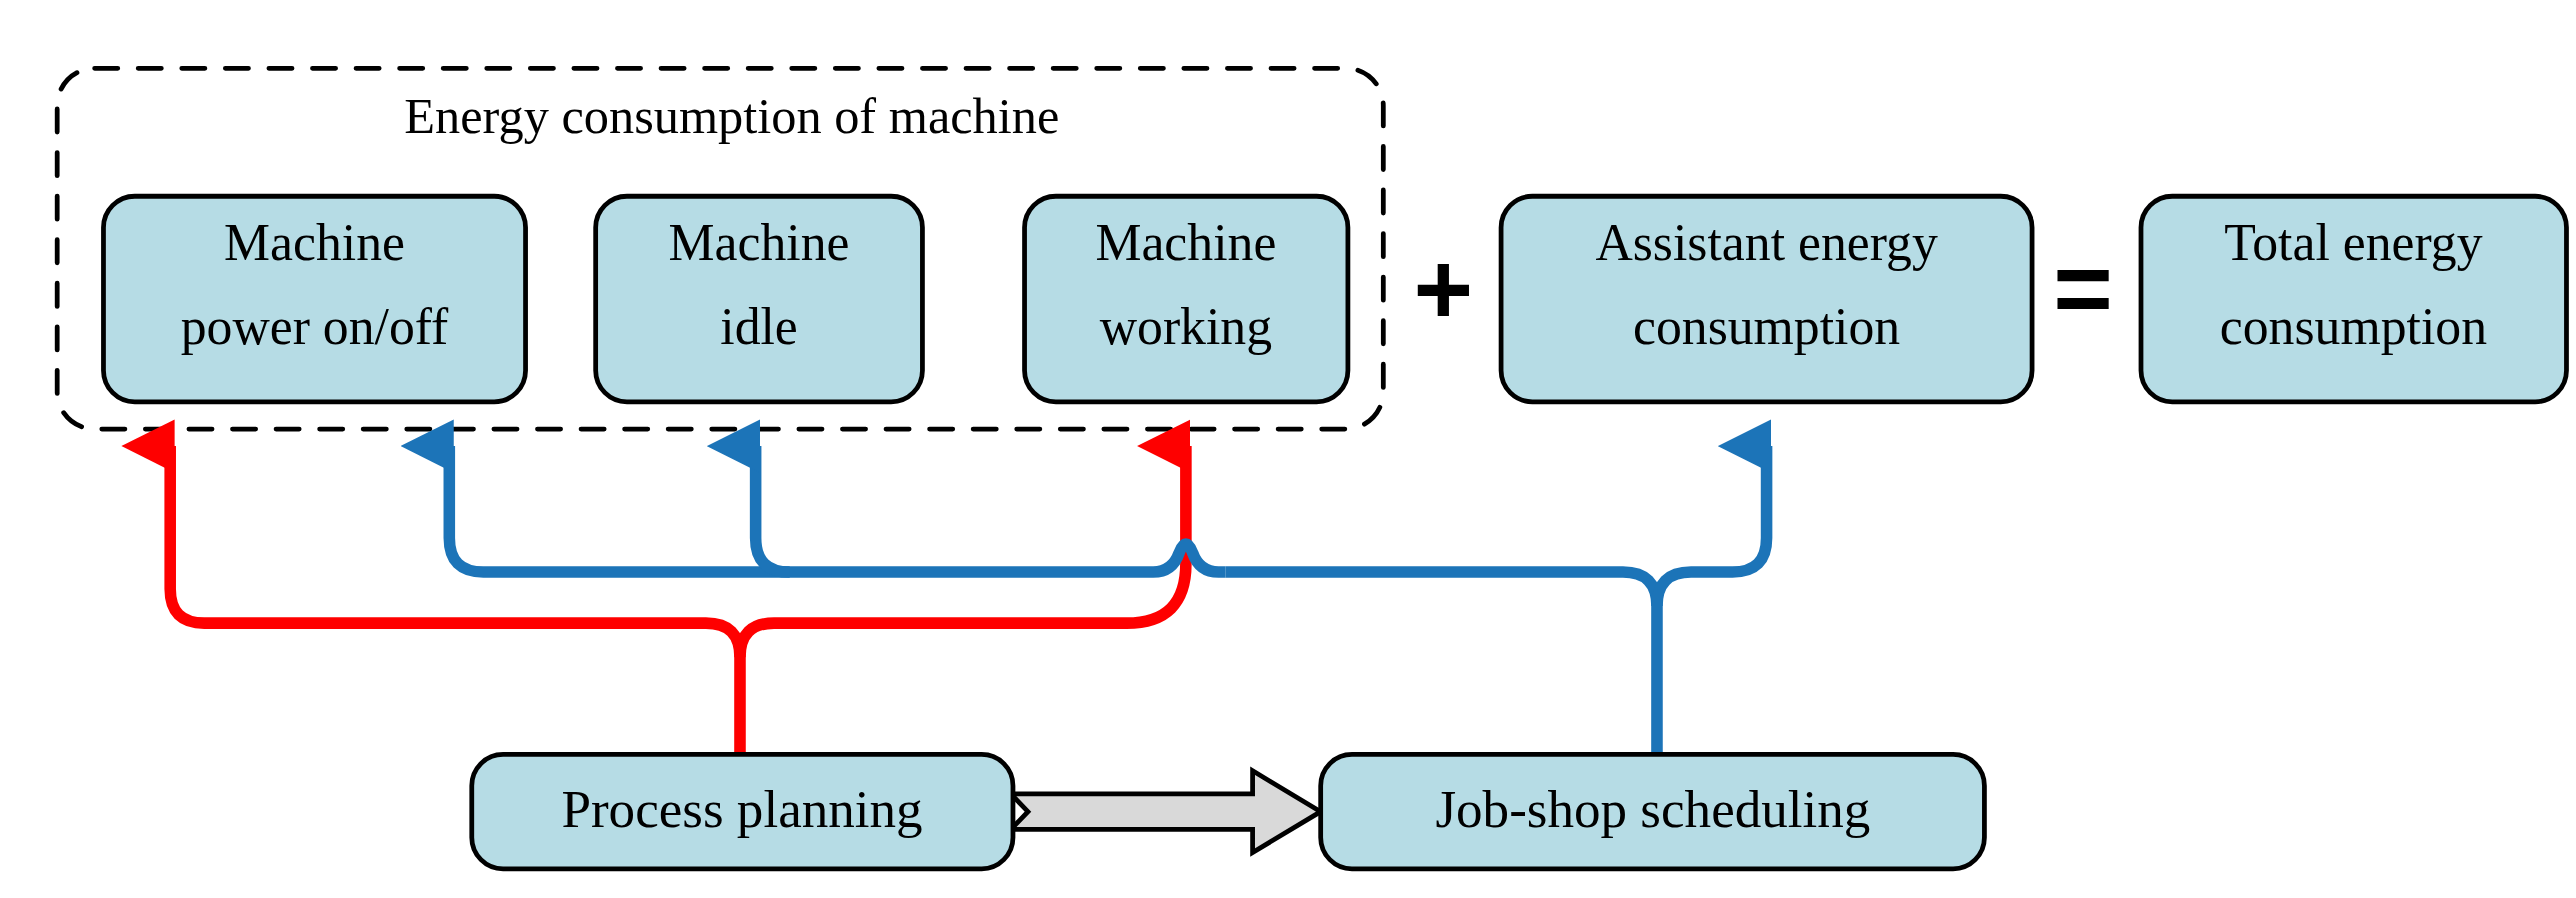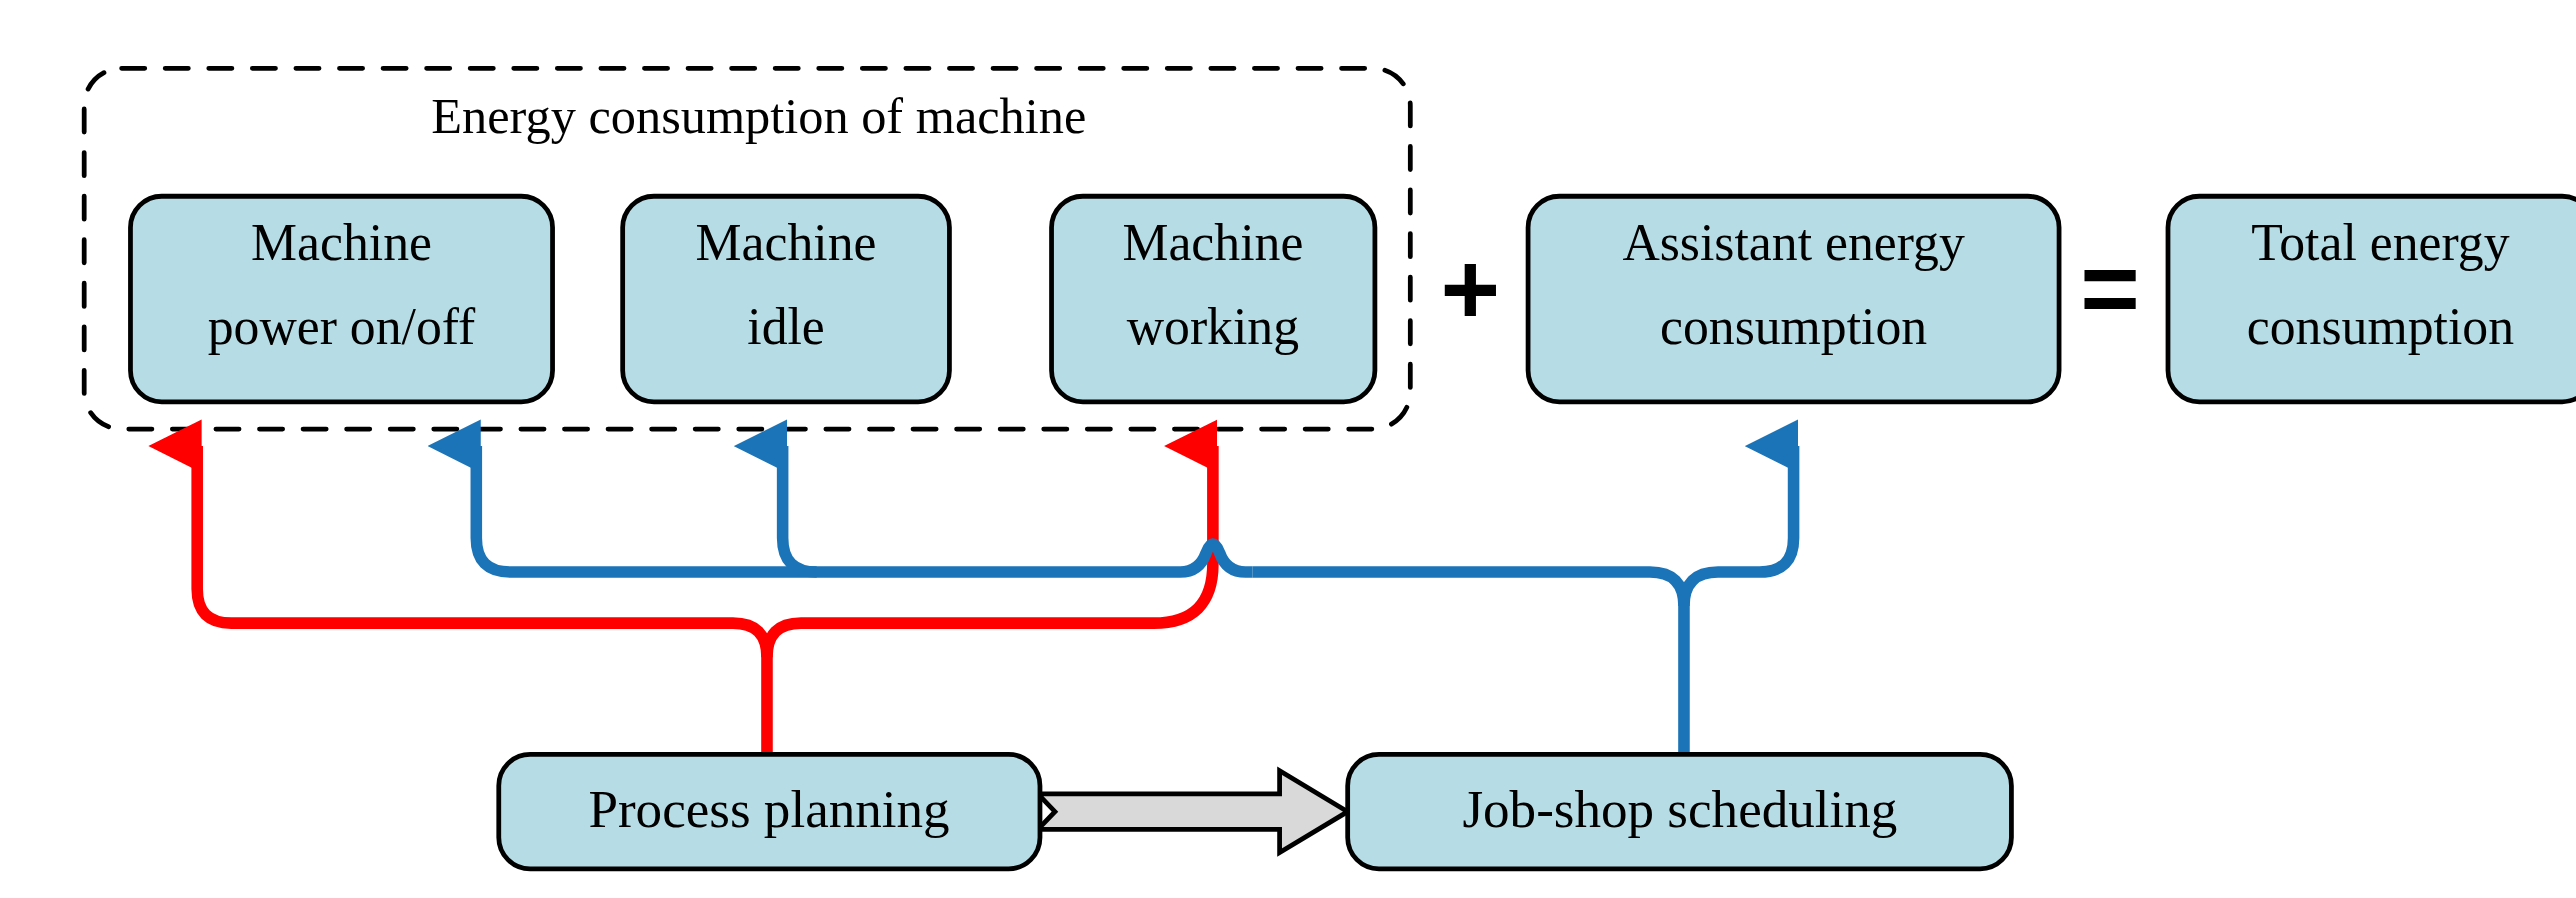--- a/index.html
+++ b/index.html
@@ -11,21 +11,20 @@
     width: 2576px;
     height: 899px;
     font-family: "Liberation Serif", "DejaVu Serif", serif;
     overflow: hidden;
   }
   #diagram-root {
     position: relative;
     width: 2292px;
     height: 899px;
     background: #ffffff;
-    margin-left: 27px;
   }
   svg.canvas {
     position: absolute;
     top: 0;
     left: 0;
     width: 2576px;
     height: 899px;
     display: block;
   }
   .node-label {

